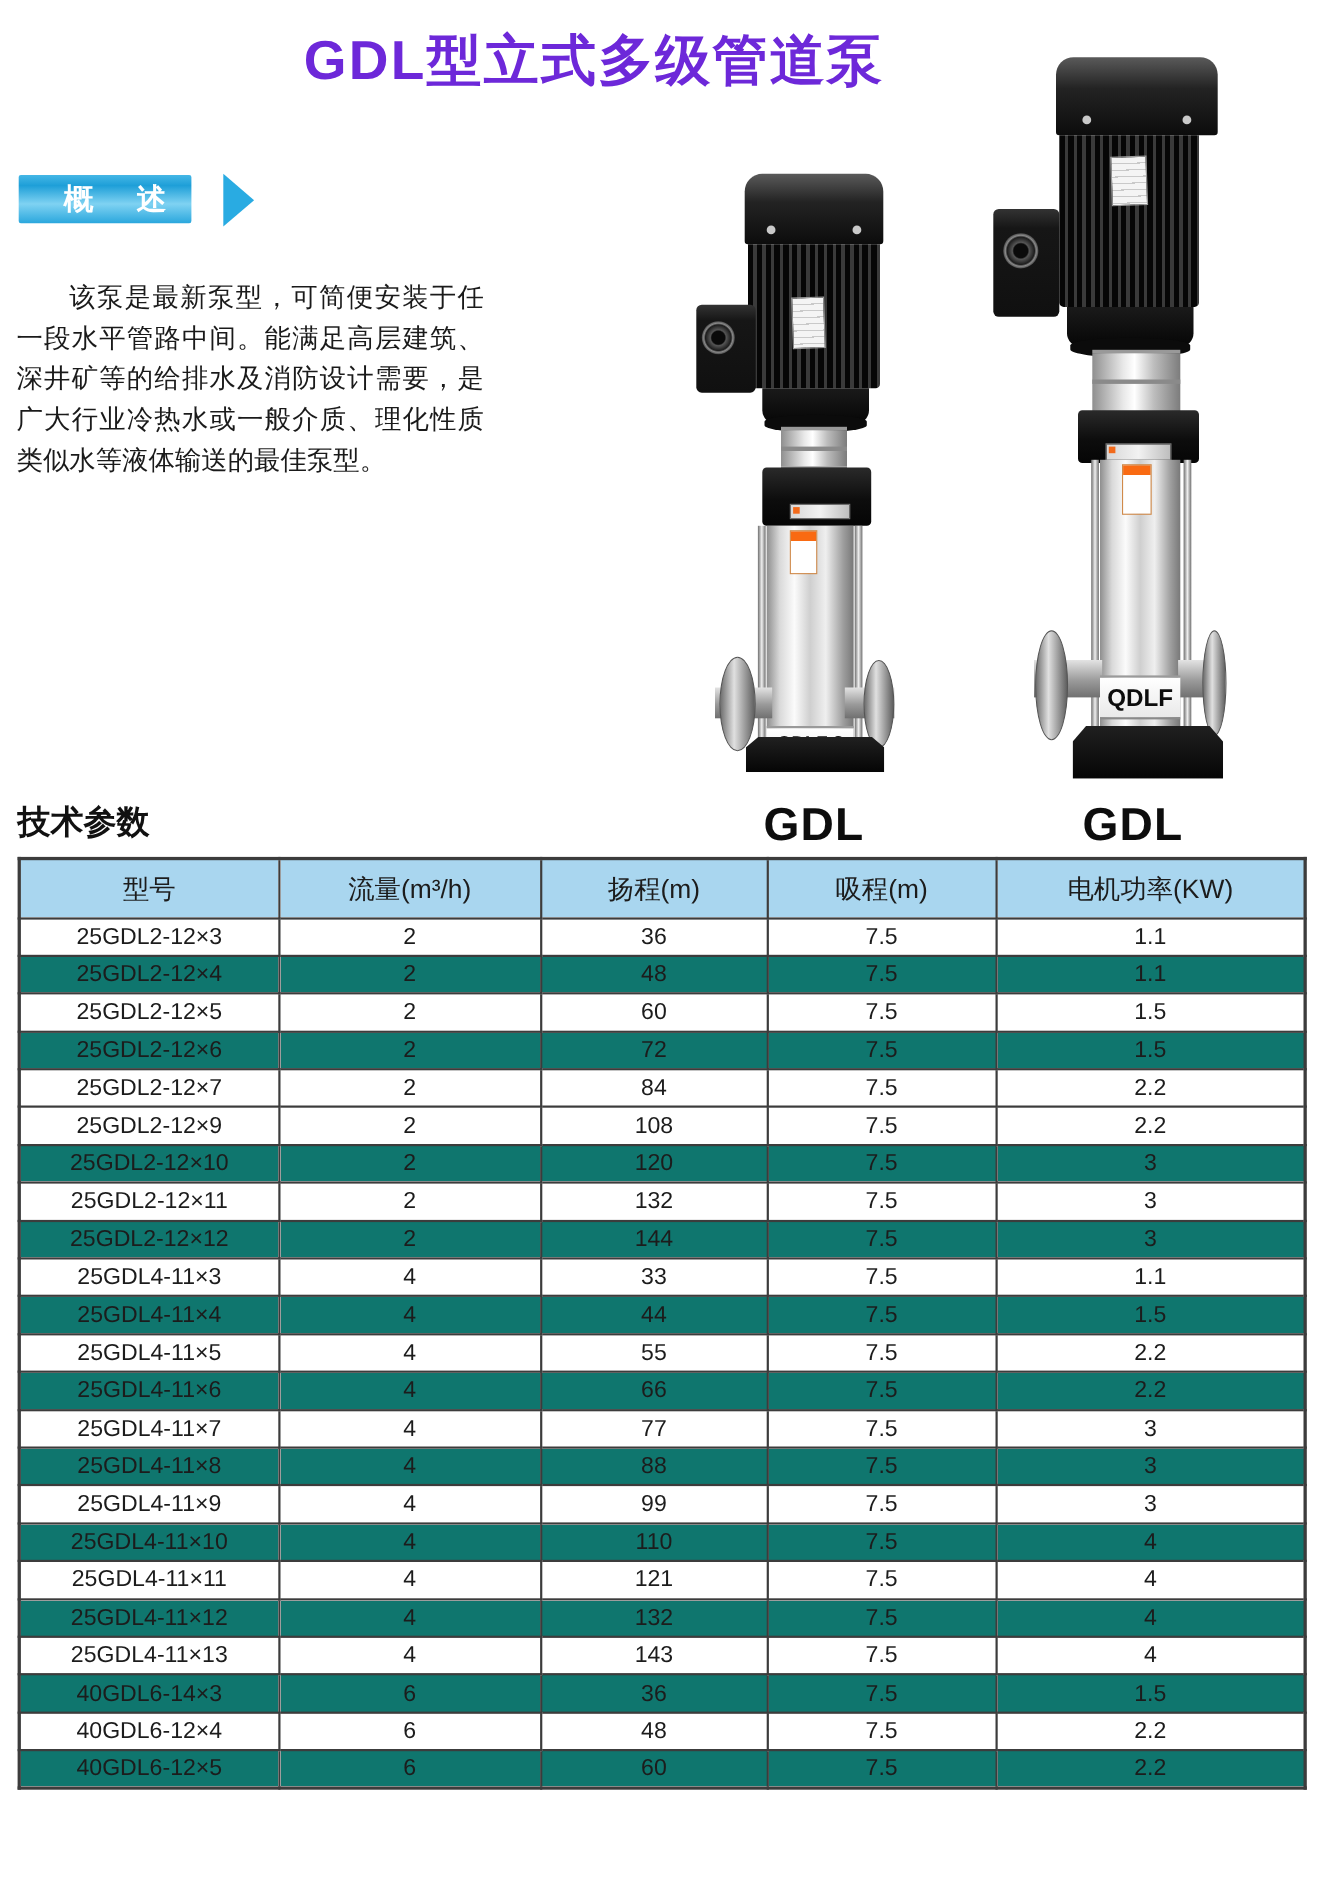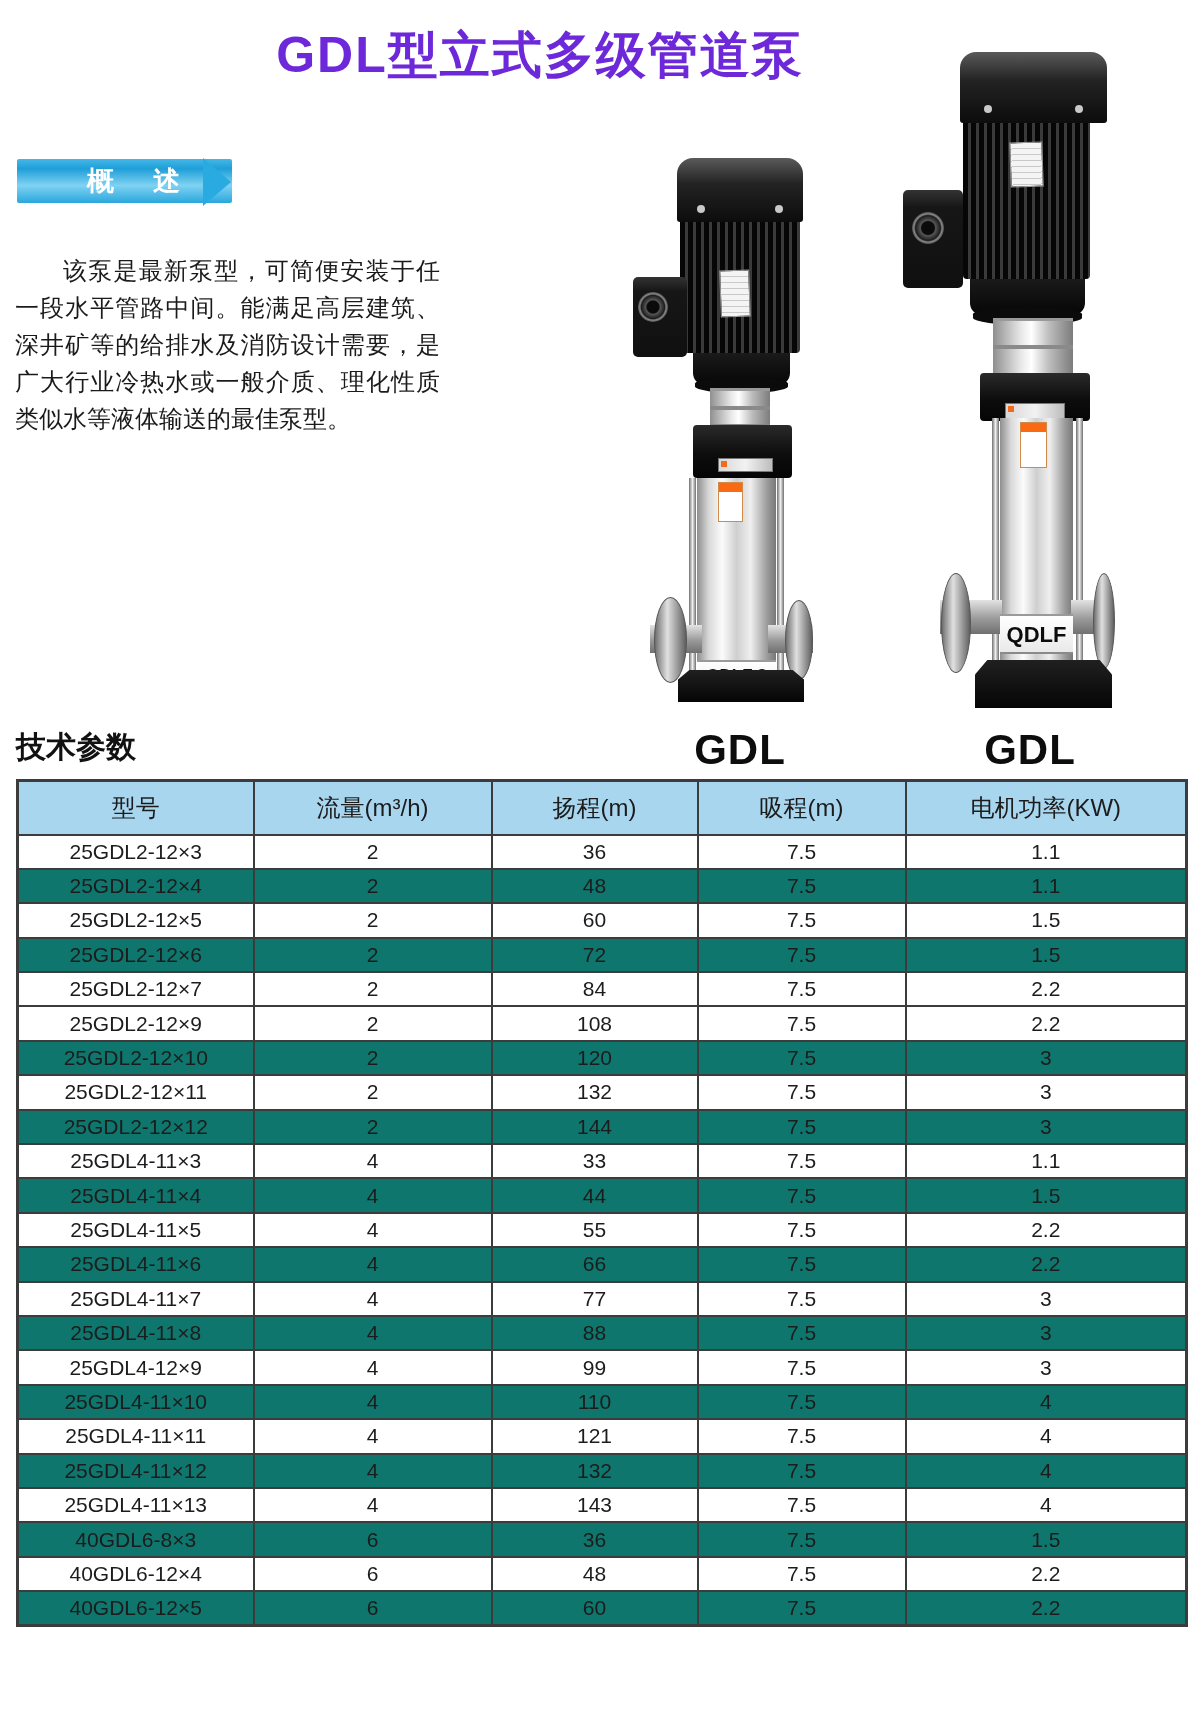--- a/index.html
+++ b/index.html
@@ -3,21 +3,21 @@
 <meta charset="utf-8">
 <style>
   * { margin:0; padding:0; box-sizing:border-box; }
   html,body { background:#ffffff; }
   body { font-family:"Liberation Sans","DejaVu Sans",sans-serif; }
   .page { position:relative; width:1200px; height:1715px; background:#fff; overflow:hidden; }
 
   
   .doc-title { position:absolute; top:22px; left:0; width:1080px; text-align:center;
     font-size:50px; font-weight:bold; color:#6d28d9; letter-spacing:2px; }
-  .overview-banner { position:absolute; left:17px; top:159px; width:215px; height:44px;
+  .overview-banner { position:absolute; left:17px; top:159px; width:157px; height:44px;
     background:linear-gradient(180deg,#45b7e6 0%,#1e9fd8 22%,#7fd2f2 60%,#2aa7dd 100%);
     color:#fff; font-size:27px; font-weight:bold; text-align:center; line-height:44px; letter-spacing:6px;
     border-radius:2px;padding-left:24px; }
   .overview-arrow { position:absolute; left:203px; top:158px; width:0; height:0;
     border-left:28px solid #29abe2; border-top:24px solid transparent; border-bottom:24px solid transparent; }
   .overview-body { position:absolute; left:15px; top:252px; width:425px;
     font-size:24px; line-height:37px; color:#1a1a1a; text-align:justify; text-indent:2em; }
   .tech-heading { position:absolute; left:16px; top:727px; font-size:30px; font-weight:bold; color:#111; }
   .pump-caption { position:absolute; top:726px; width:200px; text-align:center;
     font-size:42px; font-weight:800; color:#0d0d0d; letter-spacing:1px; }
@@ -249,21 +249,21 @@
           <td>3</td>
         </tr>
         <tr class="alt">
           <td>25GDL4-11×8</td>
           <td>4</td>
           <td>88</td>
           <td>7.5</td>
           <td>3</td>
         </tr>
         <tr>
-          <td>25GDL4-12×9</td>
+          <td>25GDL4-11×9</td>
           <td>4</td>
           <td>99</td>
           <td>7.5</td>
           <td>3</td>
         </tr>
         <tr class="alt">
           <td>25GDL4-11×10</td>
           <td>4</td>
           <td>110</td>
           <td>7.5</td>
@@ -284,21 +284,21 @@
           <td>4</td>
         </tr>
         <tr>
           <td>25GDL4-11×13</td>
           <td>4</td>
           <td>143</td>
           <td>7.5</td>
           <td>4</td>
         </tr>
         <tr class="alt">
-          <td>40GDL6-8×3</td>
+          <td>40GDL6-14×3</td>
           <td>6</td>
           <td>36</td>
           <td>7.5</td>
           <td>1.5</td>
         </tr>
         <tr>
           <td>40GDL6-12×4</td>
           <td>6</td>
           <td>48</td>
           <td>7.5</td>

